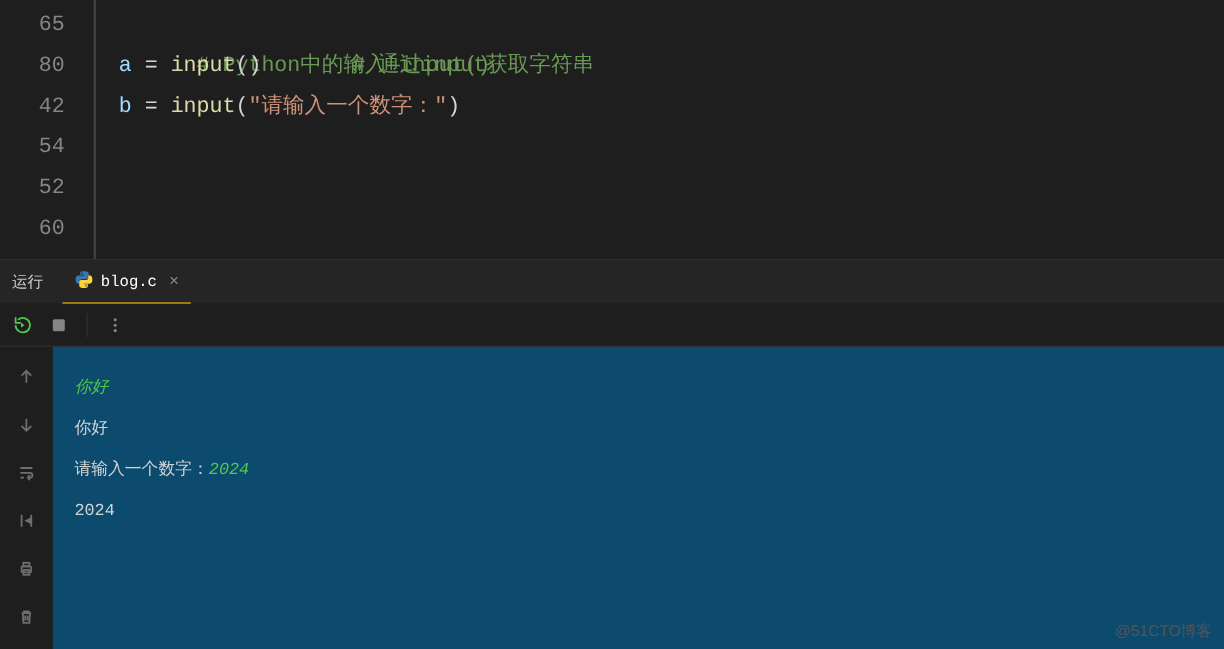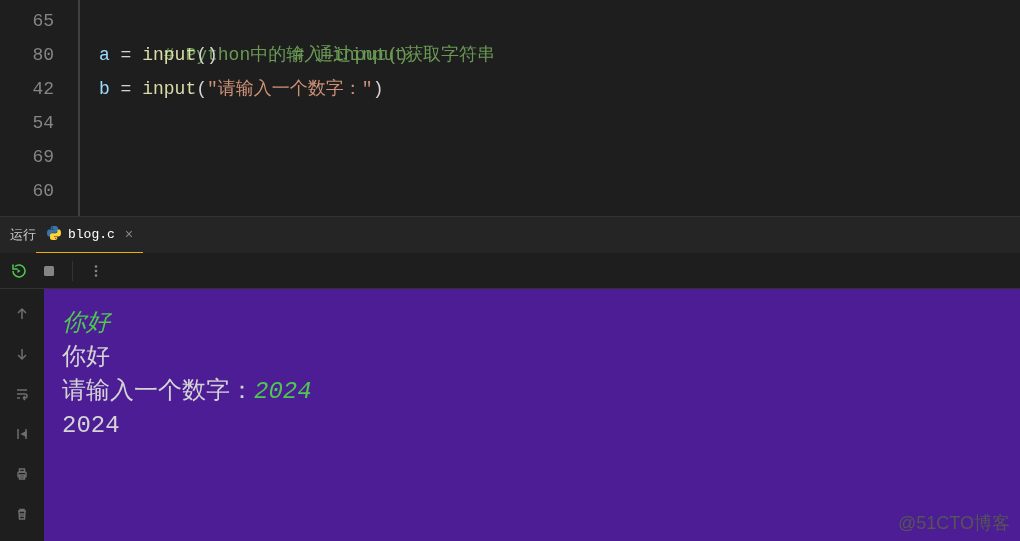--- a/index.html
+++ b/index.html
@@ -64,20 +64,21 @@
       height: 36px;
       background: #252526;
       display: flex;
       align-items: center;
       padding-left: 10px;
       font-size: 13px;
       color: #cccccc;
     }
     .panel-title {
       color: #cccccc;
+      margin-right: 16px;
     }
     .panel-tab {
       display: flex;
       align-items: center;
       gap: 6px;
       padding: 0 10px;
       height: 100%;
       border-bottom: 1px solid #eab308;
       color: #ffffff;
     }
@@ -119,49 +120,49 @@
       background: #1e1e1e;
       display: flex;
       flex-direction: column;
       align-items: center;
       padding-top: 12px;
       gap: 14px;
     }
     .term-gutter .tb-btn { color: #6e6e6e; }
     .terminal {
       flex: 1;
-      background: #4c1d95;
+      background: #0c4a6e;
       padding: 18px 18px;
-      font-size: 24px;
+      font-size: 14px;
       line-height: 34px;
       color: #d4d4d4;
     }
     .t-input { color: #4ec94e; font-style: italic; }
     .t-output { color: #d4d4d4; }
     .t-prompt { color: #d4d4d4; margin-top: 36px; }
     .term-row { height: 34px; }
     .watermark {
       position: absolute;
       right: 10px;
       bottom: 6px;
       color: #555;
-      font-size: 18px;
+      font-size: 13px;
       font-family: sans-serif;
     }
   </style>
 </head>
 <body>
 
 <div class="editor">
   <div class="gutter">
     <div class="gutter-line">65</div>
     <div class="gutter-line">80</div>
     <div class="gutter-line">42</div>
     <div class="gutter-line">54</div>
-    <div class="gutter-line">69</div>
+    <div class="gutter-line">52</div>
     <div class="gutter-line">60</div>
   </div>
   <div class="code">
     <div class="code-line">
       <span class="c-comment"># Python中的输入—input()</span>
     </div>
     <div class="code-line"><span class="c-var">a</span><span class="c-op"> = </span><span class="c-fn">input</span><span class="c-paren">(</span><span class="c-paren">)</span><span class="c-op">       </span><span class="c-comment"># 通过input获取字符串</span></div>
     <div class="code-line"><span class="c-var">b</span><span class="c-op"> = </span><span class="c-fn">input</span><span class="c-paren">(</span><span class="c-str">"请输入一个数字："</span><span class="c-paren">)</span></div>
     <div class="code-line"></div>
   </div>

